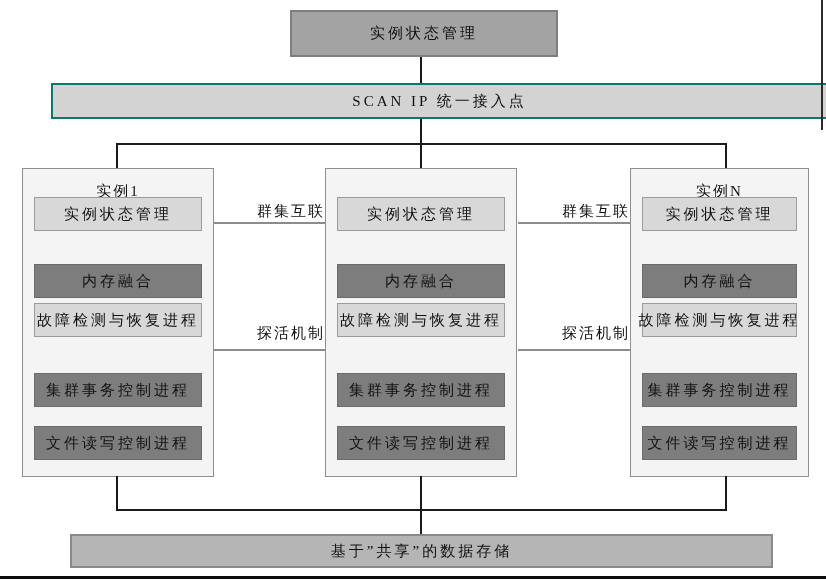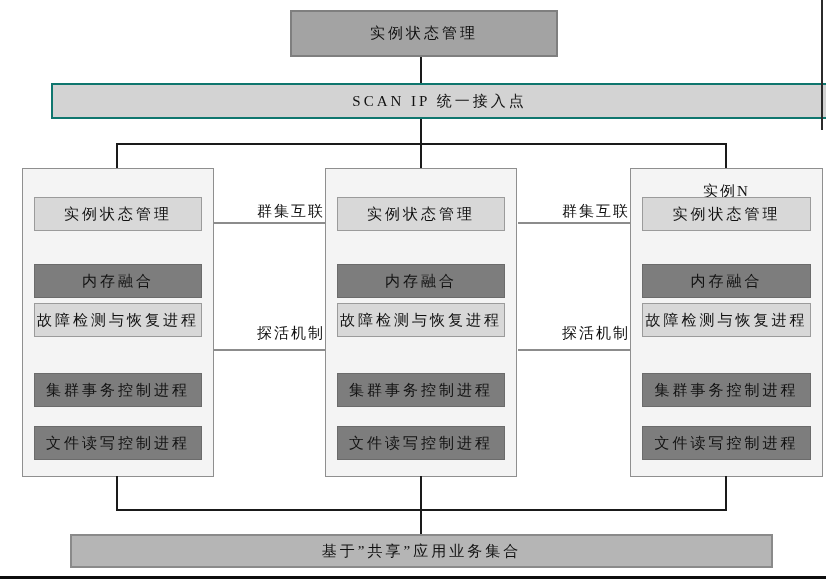--- a/index.html
+++ b/index.html
@@ -52,21 +52,21 @@
 
   .instance {
     position: absolute;
     top: 168px; height: 309px;
     background: #f4f4f4;
     border: 1px solid #8f8f8f;
     box-sizing: border-box;
   }
   .inst1 { left: 22px;  width: 192px; }
   .inst2 { left: 325px; width: 192px; }
-  .inst3 { left: 630px; width: 193px; }
+  .inst3 { left: 630px; width: 179px; }
   .instance .title {
     margin-top: 13px;
     text-align: center;
     font-size: 15px; letter-spacing: 2px;
   }
   .ibox {
     position: absolute; left: 11px; right: 11px; height: 34px;
     display: flex; align-items: center; justify-content: center;
     box-sizing: border-box;
     font-size: 15px; letter-spacing: 3px;
@@ -93,20 +93,21 @@
   <div class="node scan-bar">
     <span>SCAN IP 统一接入点</span>
   </div>
 
   <div class="line mv"></div>
   <div class="line th"></div>
   <div class="line dl"></div>
   <div class="line dr"></div>
 
   <div class="instance inst1">
+    <div class="title">实例1</div>
     <div class="ibox light b1">实例状态管理</div>
     <div class="ibox dark b2">内存融合</div>
     <div class="ibox light b3">故障检测与恢复进程</div>
     <div class="ibox dark b4">集群事务控制进程</div>
     <div class="ibox dark b5">文件读写控制进程</div>
   </div>
 
   <div class="instance inst2">
     <div class="ibox light b1">实例状态管理</div>
     <div class="ibox dark b2">内存融合</div>
@@ -133,19 +134,19 @@
   <div class="grayline gl3"></div>
   <div class="linklabel ll4">探活机制</div>
   <div class="grayline gl4"></div>
 
   <div class="line bdl"></div>
   <div class="line bdc"></div>
   <div class="line bdr"></div>
   <div class="line bh"></div>
 
   <div class="node bottom-bar">
-    <span>基于”共享”应用业务集合</span>
+    <span>基于”共享”的数据存储</span>
   </div>
 
   <div class="bottom-rule"></div>
   <div class="edge-line"></div>
 
 </div>
 
 </body></html>

